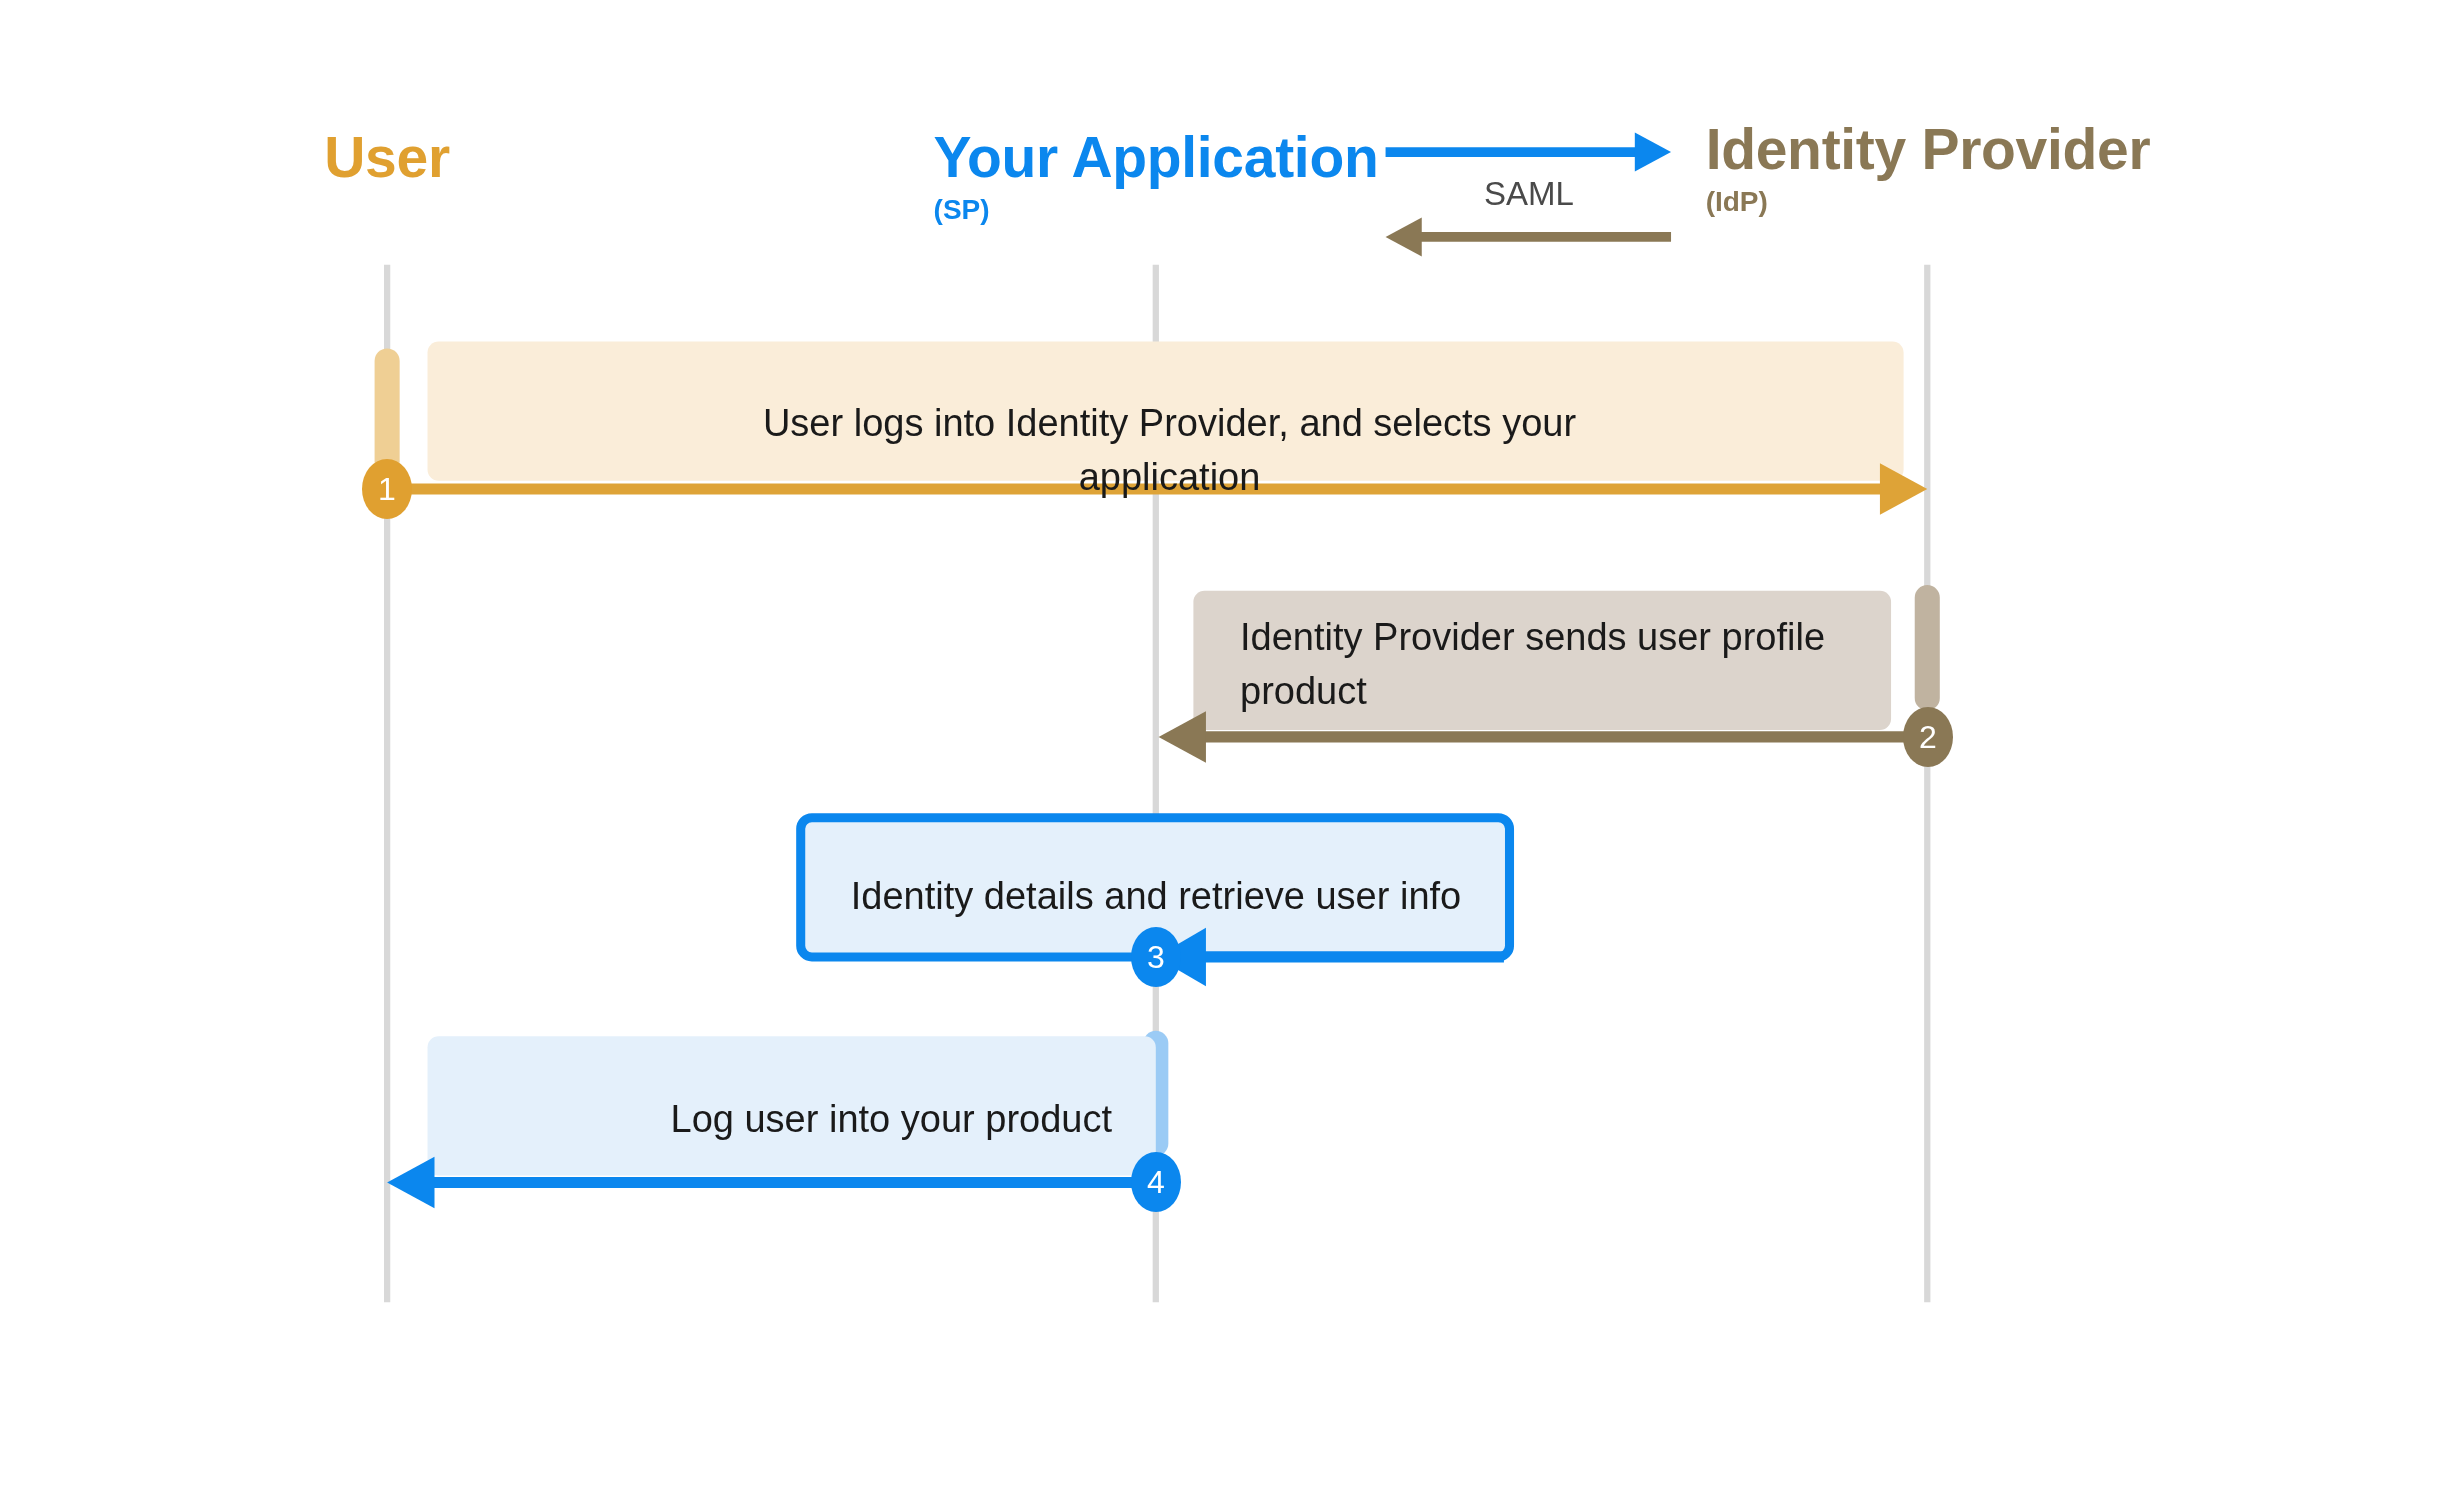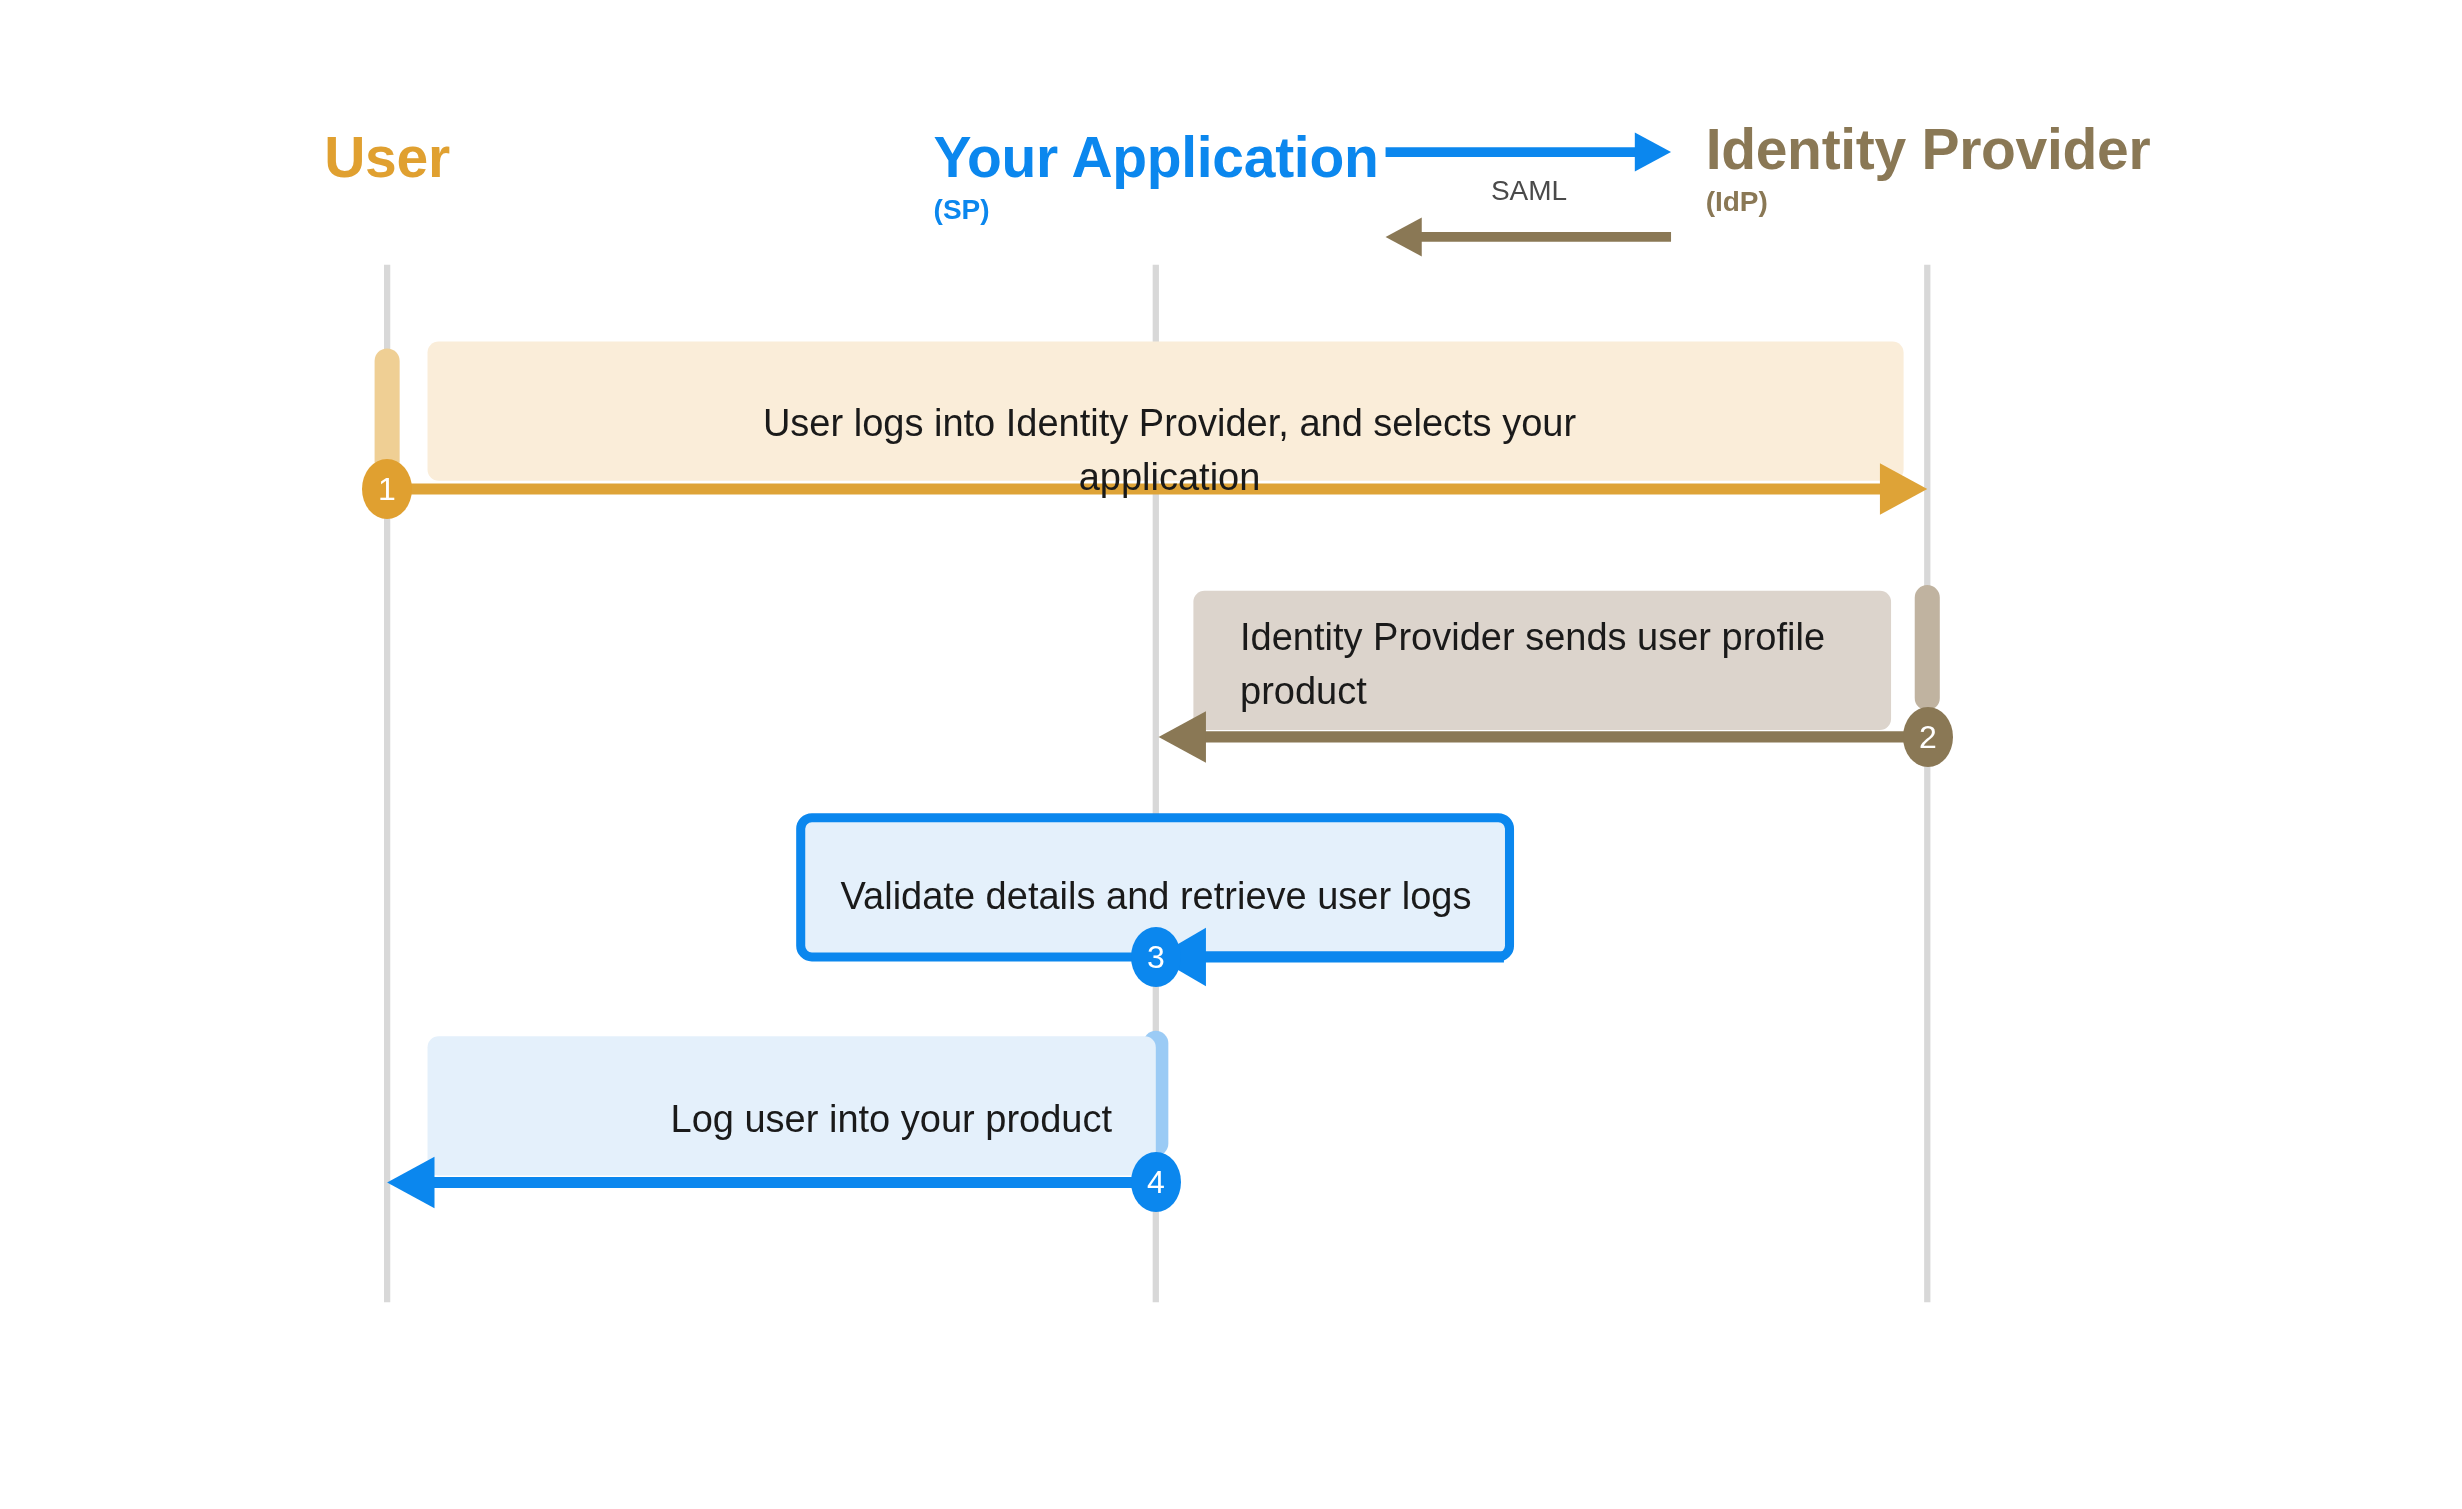--- a/index.html
+++ b/index.html
@@ -42,21 +42,21 @@
   .msg-text {
     position: absolute;
     font-size: 38px;
     color: #1a1a1a;
     line-height: 1.42;
     white-space: pre-line;
     font-weight: normal;
   }
   .saml-label {
     position: absolute;
-    font-size: 28px;
+    font-size: 33px;
     color: #4a4a4a;
     transform: translateX(-50%);
     white-space: nowrap;
   }
   .badge {
     position: absolute;
     border-radius: 50%;
     color: #ffffff;
     display: flex;
     align-items: center;
@@ -130,21 +130,21 @@
   <span class="name">Identity Provider</span>
   <span class="sub">(IdP)</span>
 </div>
 
 <div class="saml-label" style="left:1529px; top:175px;">SAML</div>
 
 <div class="msg-text" style="left:717px; top:397px; width:905px; text-align:center;">User logs into Identity Provider, and selects your application</div>
 
 <div class="msg-text" style="left:1240px; top:611px; width:613px; text-align:left;">Identity Provider sends user profile product</div>
 
-<div class="msg-text" style="left:815px; top:870px; width:682px; text-align:center;">Validate details and retrieve user logs</div>
+<div class="msg-text" style="left:815px; top:870px; width:682px; text-align:center;">Identity details and retrieve user info</div>
 
 <div class="msg-text" style="left:471px; top:1093px; width:641px; text-align:right;">Log user into your product</div>
 
 <div class="badge" style="left:387px; top:489px; width:50px; height:60px; background:#E0A030;">1</div>
 
 <div class="badge" style="left:1928px; top:737px; width:50px; height:60px; background:#8A7855;">2</div>
 
 <div class="badge" style="left:1156px; top:957px; width:50px; height:60px; background:#0B87EE;">3</div>
 
 <div class="badge" style="left:1156px; top:1182px; width:50px; height:60px; background:#0B87EE;">4</div>

